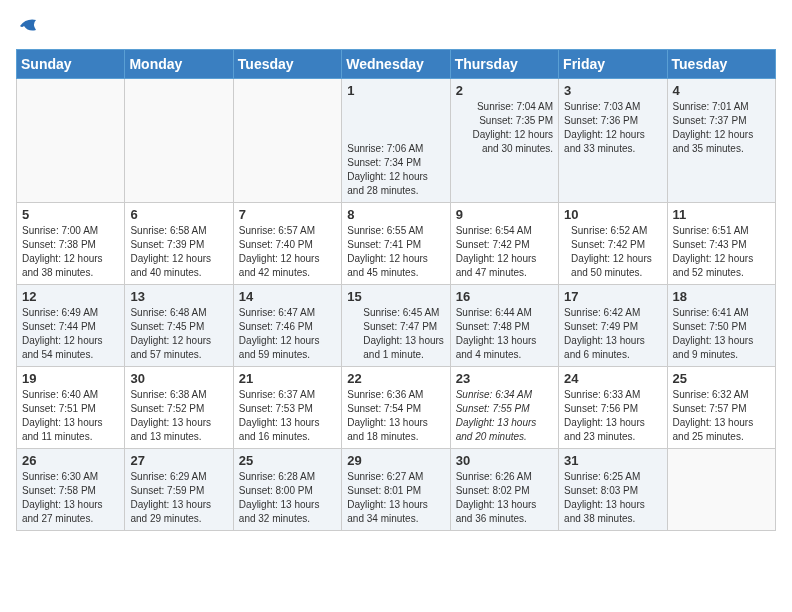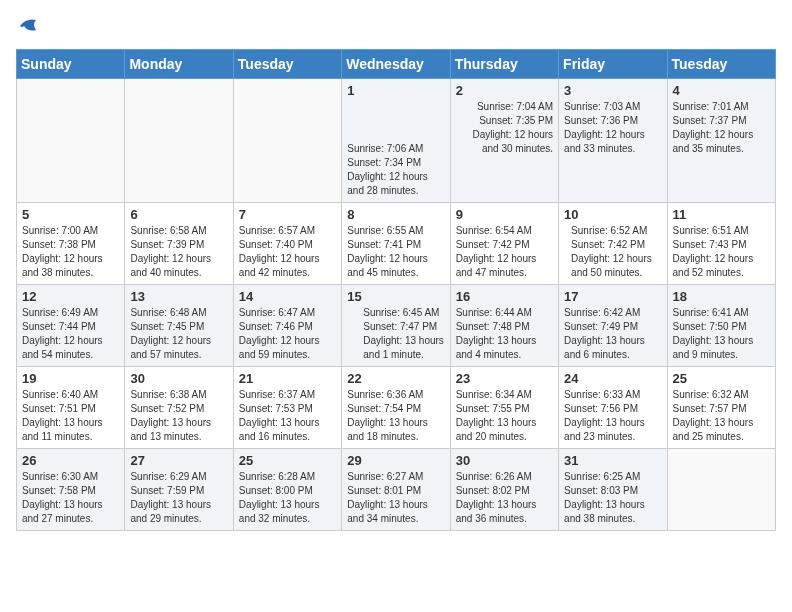--- a/index.html
+++ b/index.html
@@ -286,21 +286,21 @@
         </td>
         <td>
           <div class="day-number">22</div>
           <div class="day-info" style="white-space: pre-line;">Sunrise: 6:36 AM
 Sunset: 7:54 PM
 Daylight: 13 hours
 and 18 minutes.</div>
         </td>
         <td>
           <div class="day-number">23</div>
-          <div class="day-info" style="white-space: pre-line;">Sunrise: 6:34 AM
+          <div class="day-info" style="white-space: pre-line; font-style: italic;">Sunrise: 6:34 AM
 Sunset: 7:55 PM
 Daylight: 13 hours
 and 20 minutes.</div>
         </td>
         <td>
           <div class="day-number">24</div>
           <div class="day-info" style="white-space: pre-line;">Sunrise: 6:33 AM
 Sunset: 7:56 PM
 Daylight: 13 hours
 and 23 minutes.</div>

